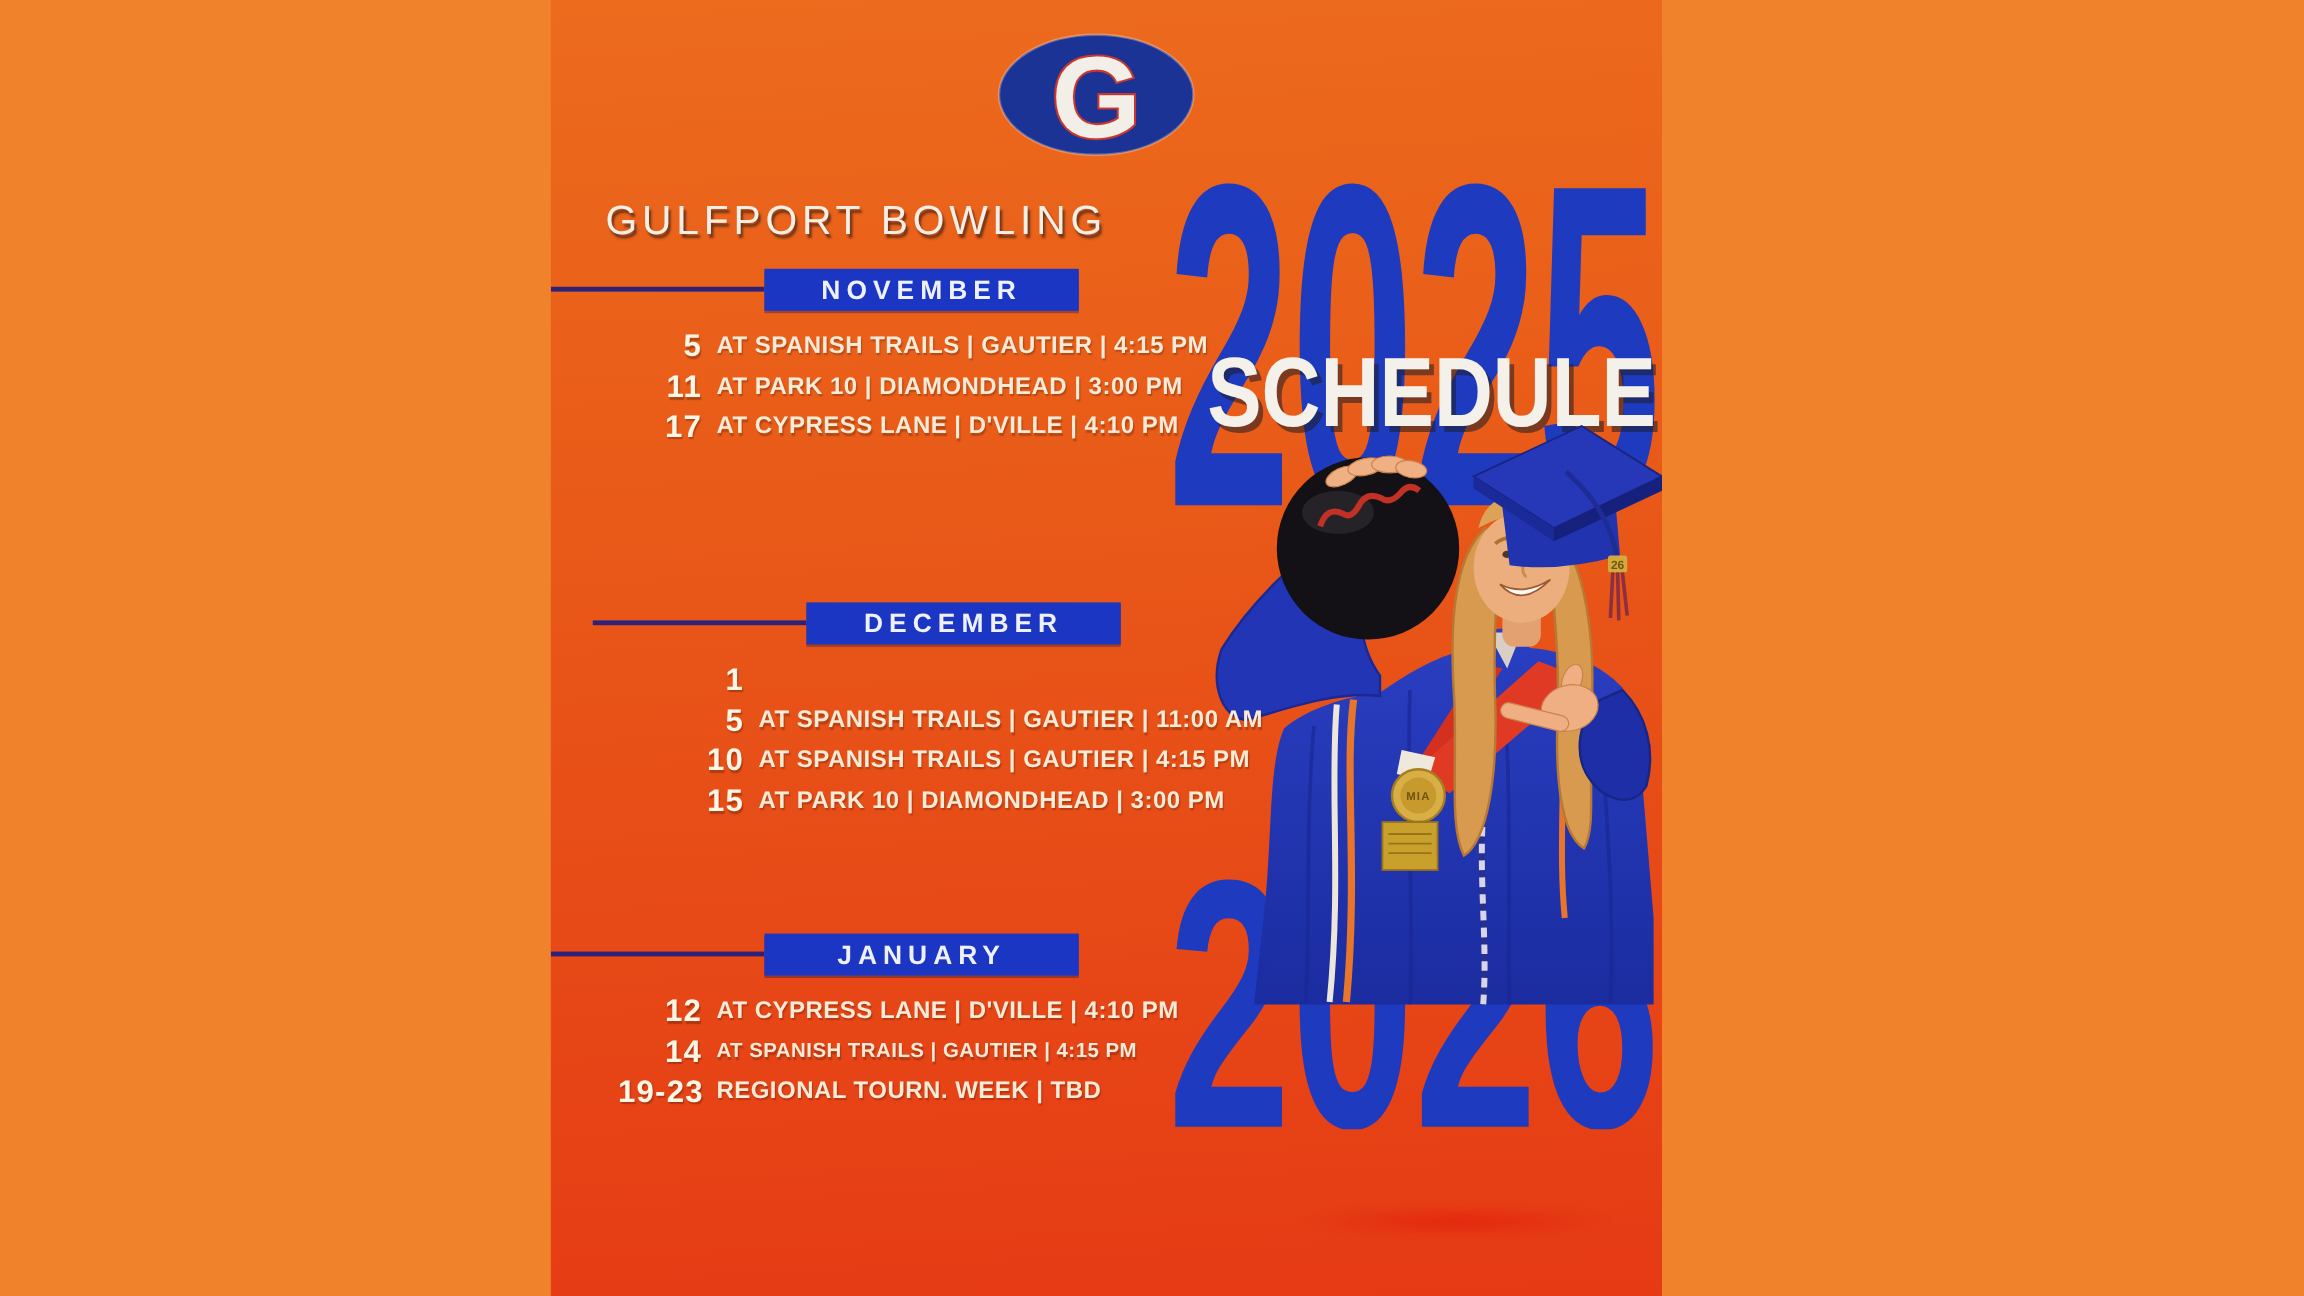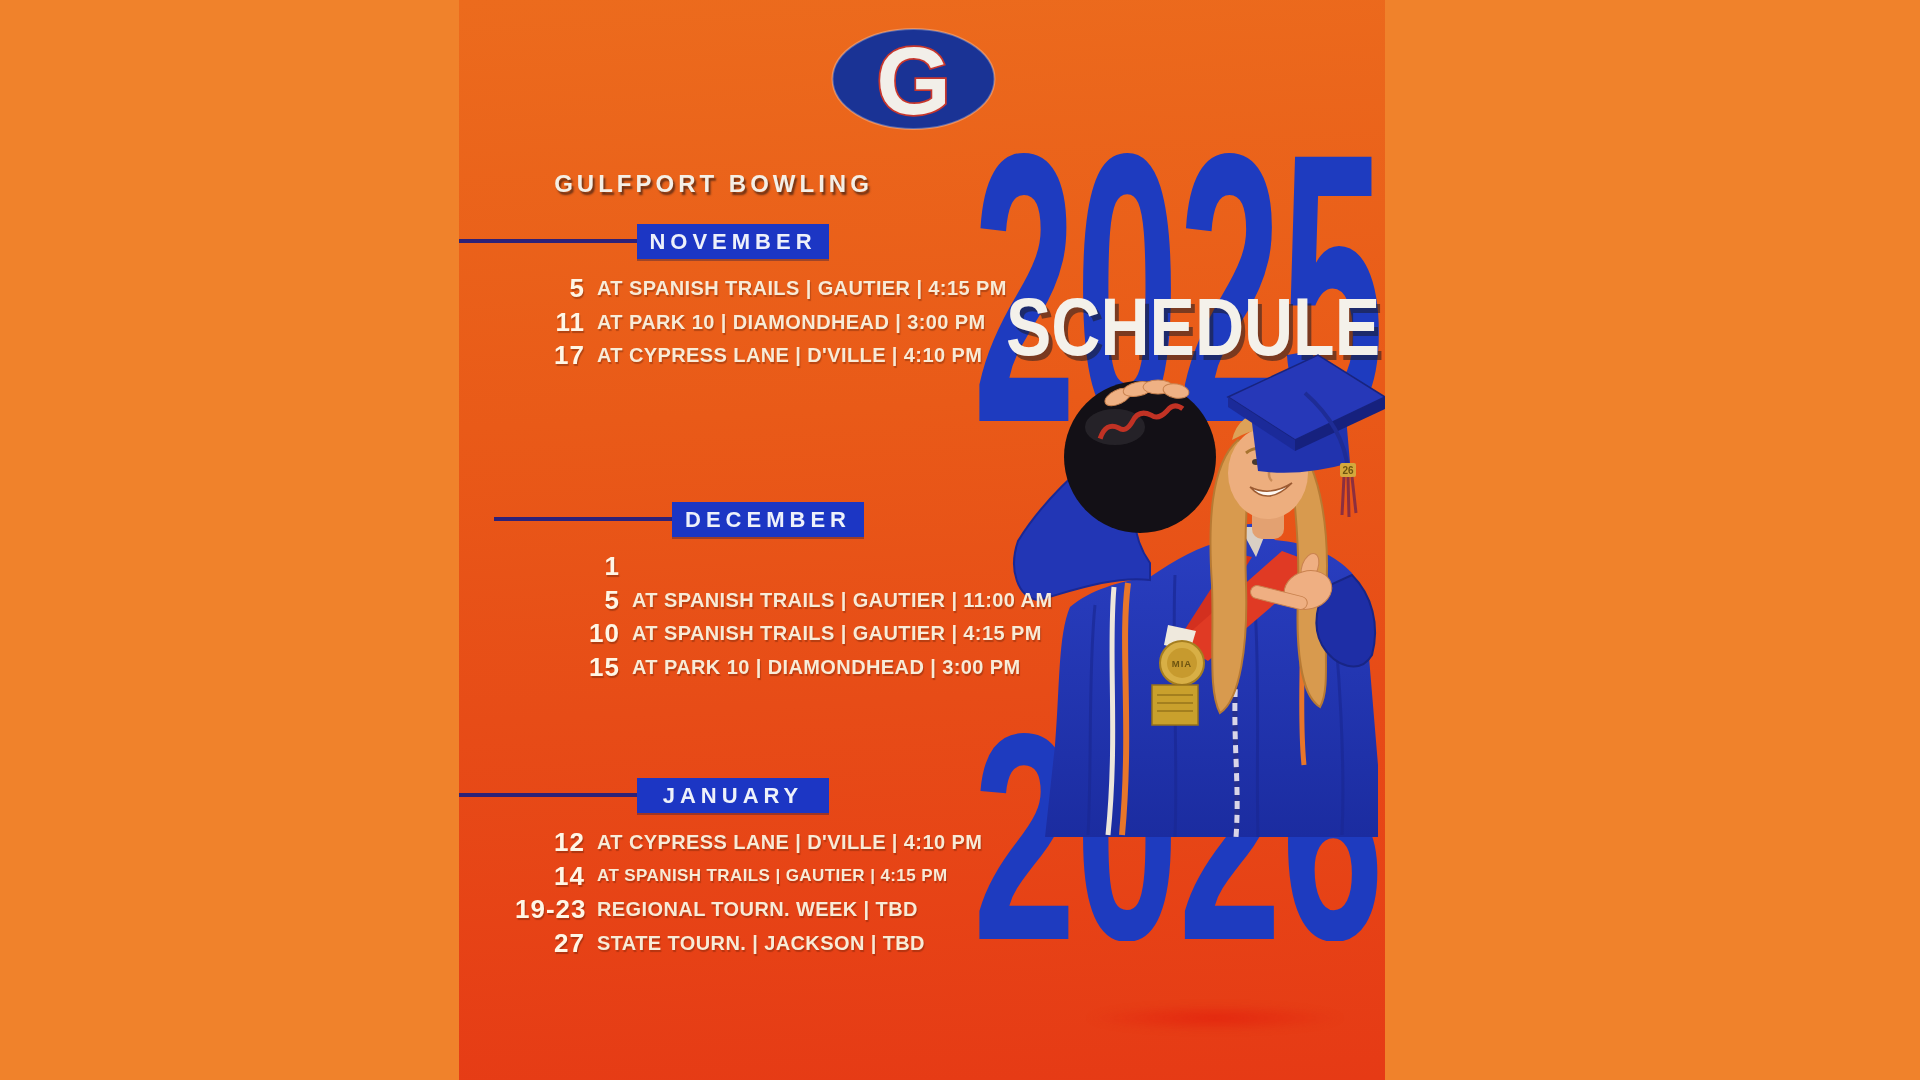--- a/index.html
+++ b/index.html
@@ -13,34 +13,34 @@
     position:absolute;left:459px;top:0;width:926px;height:1080px;
     background:linear-gradient(177deg,#EC6B1D 0%,#E95A18 38%,#E74C17 64%,#E63A15 100%);
     overflow:hidden;
   }
   
   .logo{position:absolute;left:371px;top:26px;width:167px;height:106px;}
   
   .team-name{
     position:absolute;left:31px;top:162px;width:447px;height:44px;
     display:flex;align-items:center;justify-content:center;
-    font-size:24px;font-weight:700;letter-spacing:4px;color:#F4EFE6;
+    font-size:34px;font-weight:400;letter-spacing:4px;color:#F4EFE6;
     text-shadow:2px 3px 2px rgba(70,35,20,.75);
     white-space:nowrap;
   }
   
   .year-top{position:absolute;left:514px;top:144px;z-index:1;}
   .year-bottom{position:absolute;left:514px;top:726px;z-index:1;}
   .schedule-word{position:absolute;left:545px;top:291px;z-index:2;}
   
   .section{position:absolute;left:0;width:560px;z-index:4;}
   .month-header{position:relative;height:35px;}
   .month-line{position:absolute;left:0;top:15px;width:178px;height:4px;background:#2D2178;}
   .month-box{
-    position:absolute;left:178px;top:0;width:192px;height:35px;
+    position:absolute;left:178px;top:0;width:262px;height:35px;
     background:#1C36C4;box-shadow:0 2px 0 rgba(20,20,70,.35);
     display:flex;align-items:center;justify-content:center;
   }
   .month-label{
     font-size:22px;font-weight:700;letter-spacing:5px;color:#EEF1FA;white-space:nowrap;
   }
   .rows{margin-top:13px;padding-left:56px;}
   .row{height:33.5px;display:flex;align-items:center;white-space:nowrap;}
   .date{
     width:70px;text-align:right;font-size:26px;font-weight:700;
@@ -148,24 +148,20 @@
             <span class="date">12</span>
             <span class="details">AT CYPRESS LANE | D'VILLE | 4:10 PM</span>
           </div>
           <div class="row small">
             <span class="date">14</span>
             <span class="details">AT SPANISH TRAILS | GAUTIER | 4:15 PM</span>
           </div>
           <div class="row">
             <span class="date">19-23</span>
             <span class="details">REGIONAL TOURN. WEEK | TBD</span>
-          </div>
-          <div class="row">
-            <span class="date">27</span>
-            <span class="details">STATE TOURN. | JACKSON | TBD</span>
           </div>
         </div>
   </div>
 </div>
 
   <svg class="photo" width="385" height="495" viewBox="0 0 385 495">
     <defs>
       <linearGradient id="gownGrad" x1="0" y1="0" x2="0" y2="1">
         <stop offset="0" stop-color="#2A3FC2"></stop>
           <stop offset="1" stop-color="#1B2CA0"></stop>

